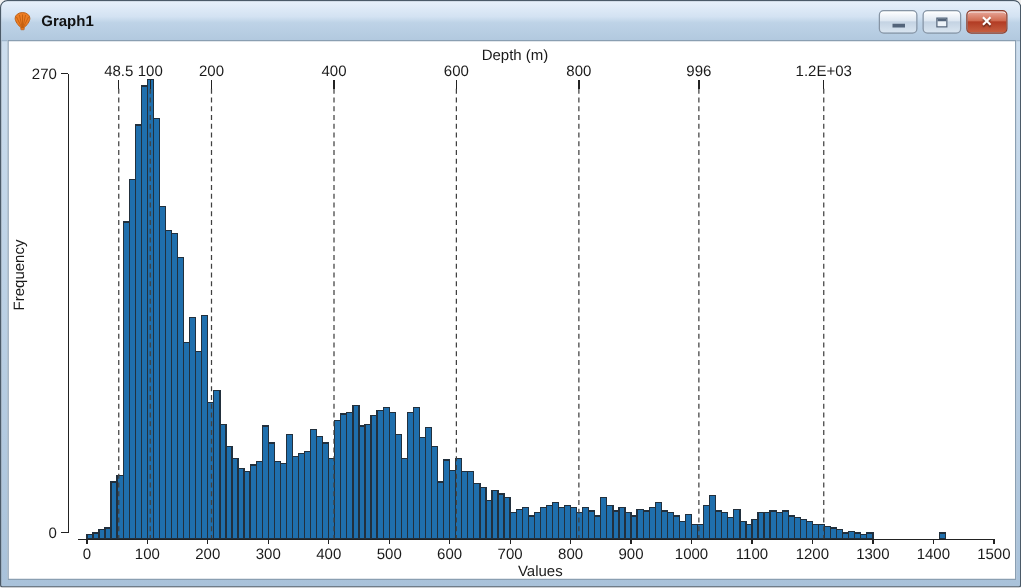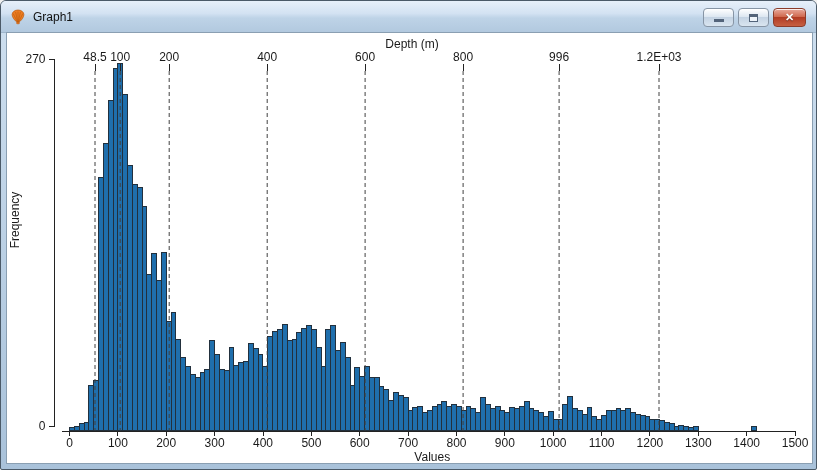--- a/index.html
+++ b/index.html
@@ -9,21 +9,21 @@
     background:linear-gradient(#cfe0f0,#a9c2da);
     overflow:hidden;
   }
   .titlebar{
     position:absolute;left:0;top:0;width:100%;height:31px;
     background:linear-gradient(#e7f0fa 0%,#d3e2f2 40%,#bed3e7 55%,#b2c9df 100%);
     border-bottom:1px solid #9fb6cc;
     display:flex;align-items:center;
   }
   .app-icon{margin-left:9px;width:16px;height:16px;flex:0 0 auto;}
-  .title-text{margin-left:7px;font-size:12px;color:#111;}
+  .title-text{margin-left:7px;font-size:12px;color:#111;font-weight:bold;}
   .win-buttons{position:absolute;right:10px;top:7px;display:flex;gap:4px;}
   .wbtn{
     width:31px;height:19px;box-sizing:border-box;border-radius:4px;
     border:1px solid #8795a5;
     background:linear-gradient(#ffffff,#dde7f1 45%,#c4d3e3 50%,#d9e5f0);
     box-shadow:inset 0 1px 0 rgba(255,255,255,.8);
     display:flex;align-items:center;justify-content:center;
     padding:0;cursor:default;
   }
   .wbtn.close{

